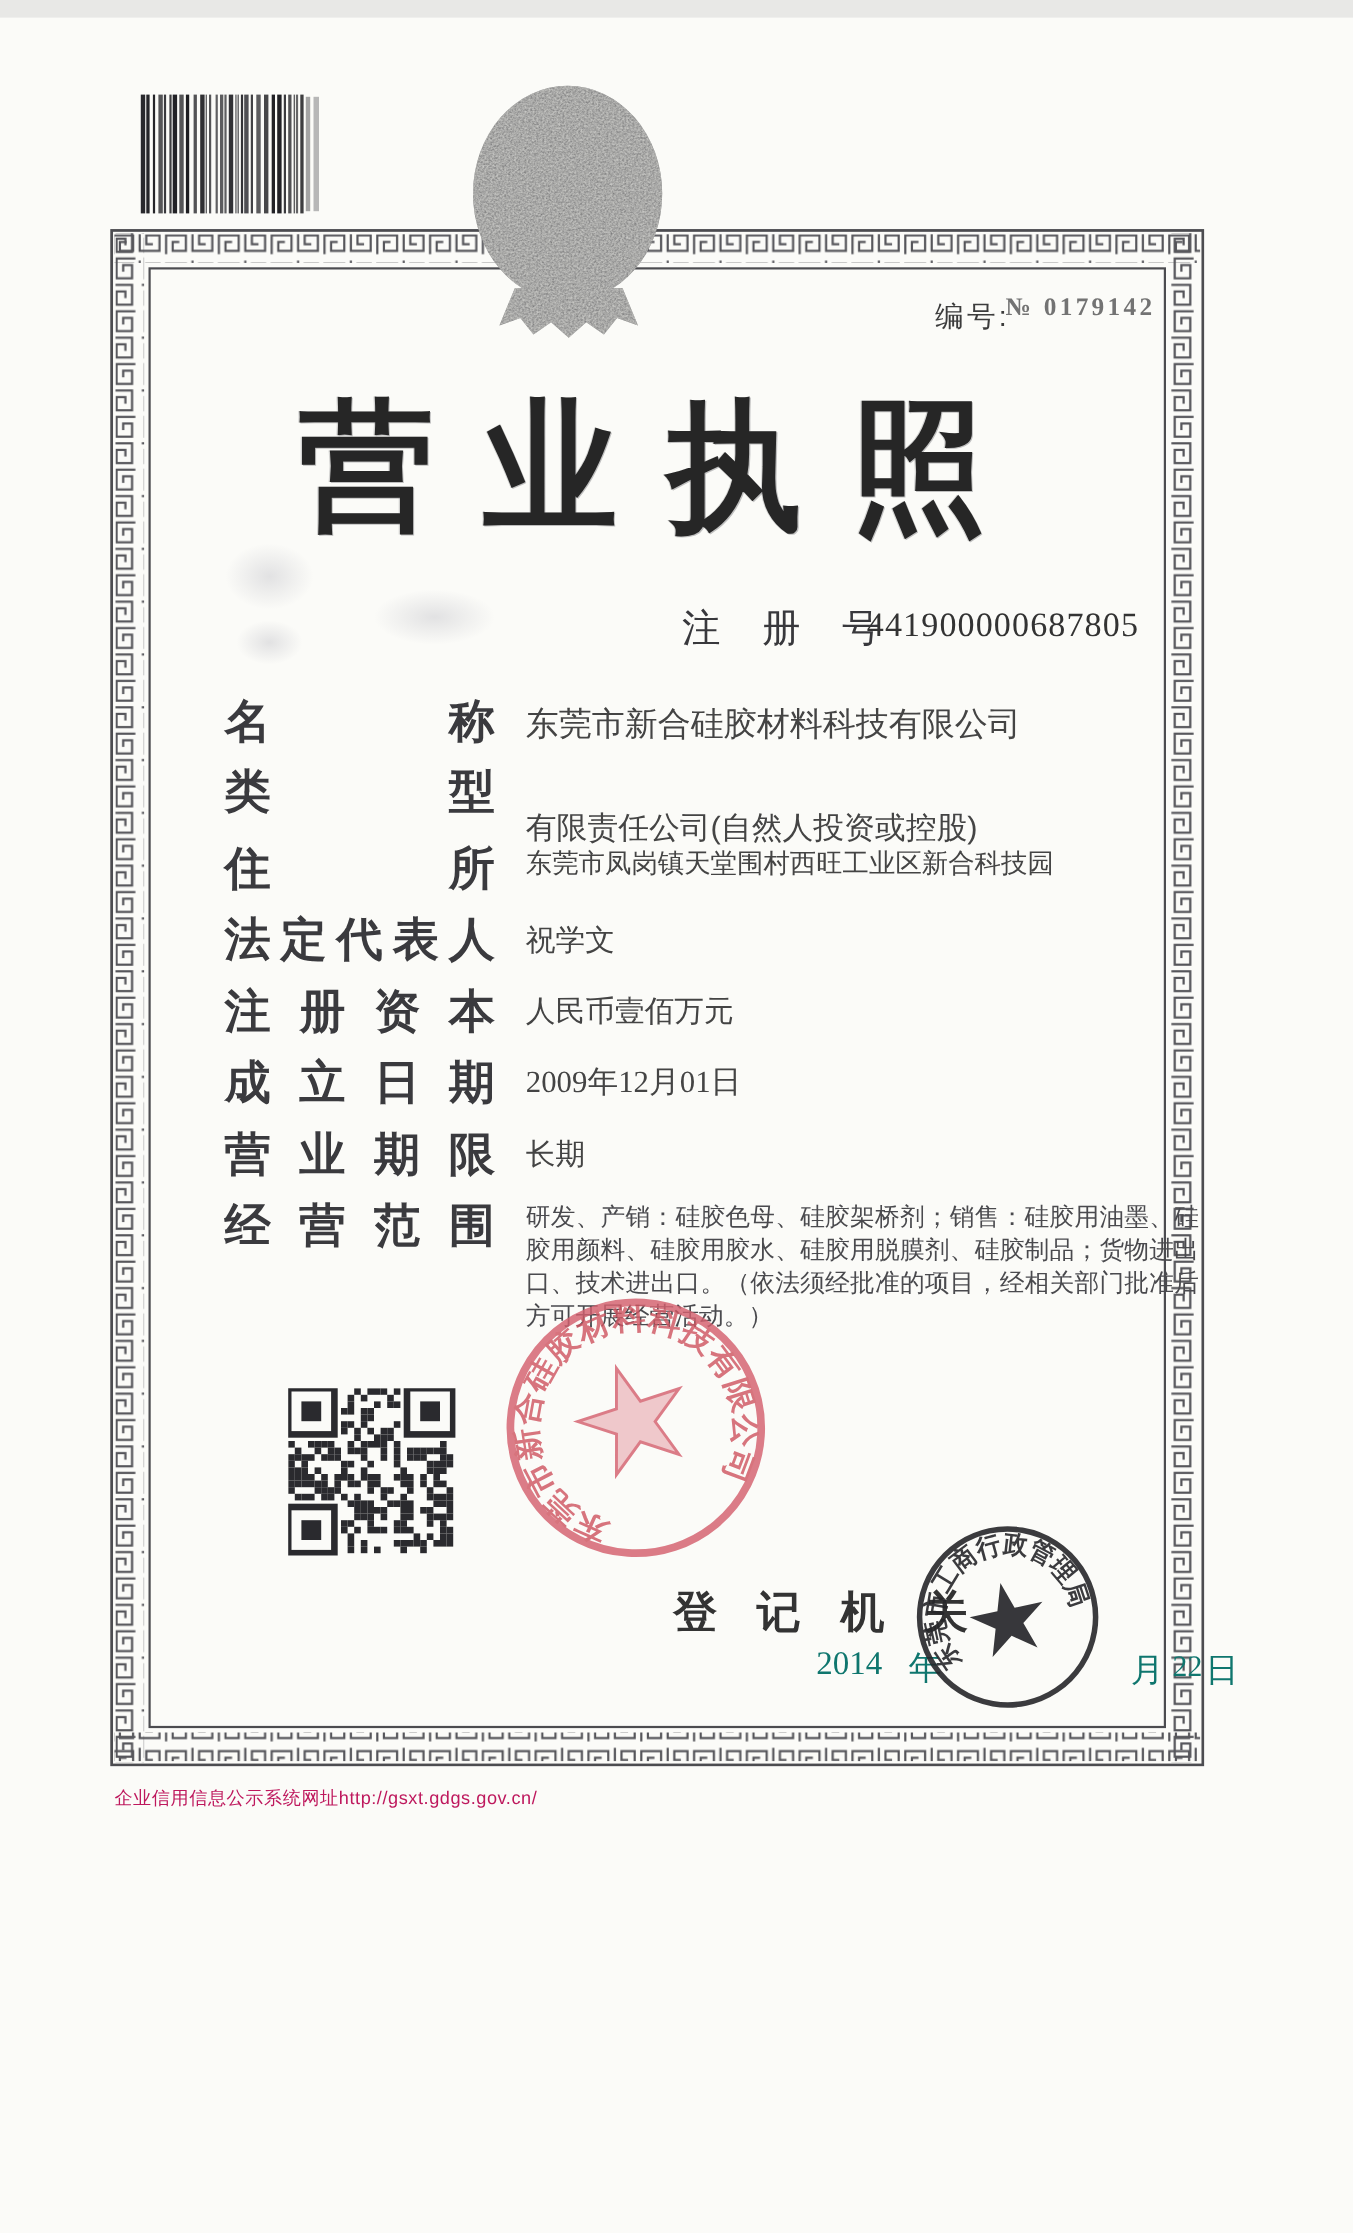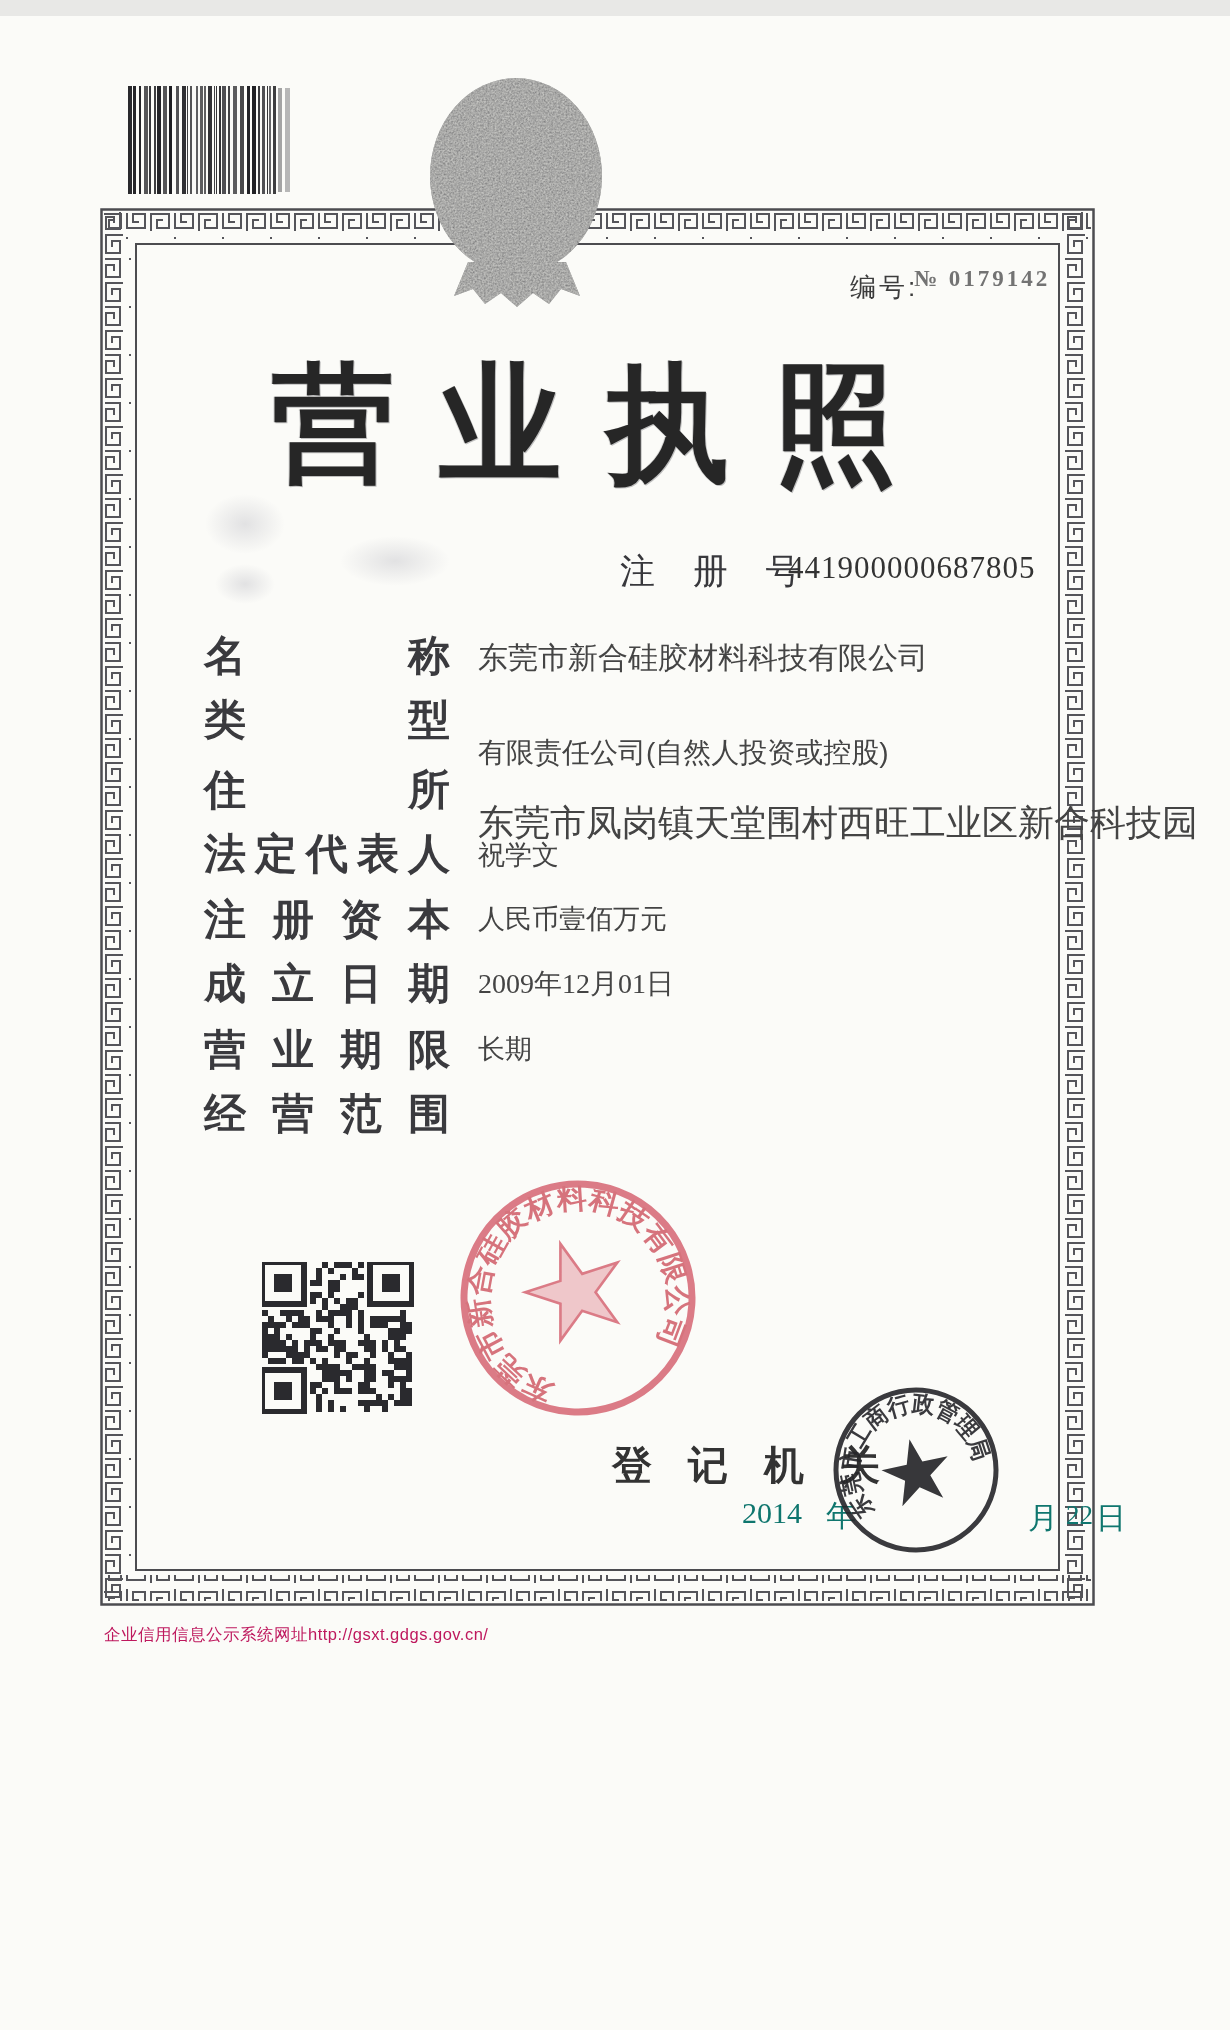--- a/index.html
+++ b/index.html
@@ -151,21 +151,21 @@
   <div class="abs f-label spread" style="top:676px">
       <span>类</span>
       <span>型</span>
     </div>
   <div class="abs f-value" style="top:718px">有限责任公司(自然人投资或控股)</div>
 
   <div class="abs f-label spread" style="top:746px">
       <span>住</span>
       <span>所</span>
     </div>
-  <div class="abs f-value" style="top:783px;font-size:36px">东莞市凤岗镇天堂围村西旺工业区新合科技园</div>
+  <div class="abs f-value" style="top:753px;font-size:24px">东莞市凤岗镇天堂围村西旺工业区新合科技园</div>
 
   <div class="abs f-label spread" style="top:810px">
       <span>法</span>
       <span>定</span>
       <span>代</span>
       <span>表</span>
       <span>人</span>
     </div>
   <div class="abs f-value" style="top:821px;font-size:27px">祝学文</div>
 
@@ -192,20 +192,21 @@
       <span>限</span>
     </div>
   <div class="abs f-value" style="top:1015px;font-size:27px">长期</div>
 
   <div class="abs f-label spread" style="top:1070px">
       <span>经</span>
       <span>营</span>
       <span>范</span>
       <span>围</span>
     </div>
+  <div class="abs scope-value" style="top:1076px">研发、产销：硅胶色母、硅胶架桥剂；销售：硅胶用油墨、硅胶用颜料、硅胶用胶水、硅胶用脱膜剂、硅胶制品；货物进出口、技术进出口。（依法须经批准的项目，经相关部门批准后方可开展经营活动。）</div>
 
   <svg id="qr" class="abs" width="152" height="152">
       <rect x="60" y="0" width="6" height="6" fill="#2a2a2e"></rect>
       <rect x="72" y="0" width="6" height="6" fill="#2a2a2e"></rect>
       <rect x="78" y="0" width="6" height="6" fill="#2a2a2e"></rect>
       <rect x="84" y="0" width="6" height="6" fill="#2a2a2e"></rect>
       <rect x="96" y="0" width="6" height="6" fill="#2a2a2e"></rect>
       <rect x="54" y="6" width="6" height="6" fill="#2a2a2e"></rect>
       <rect x="66" y="6" width="6" height="6" fill="#2a2a2e"></rect>
       <rect x="90" y="6" width="6" height="6" fill="#2a2a2e"></rect>

